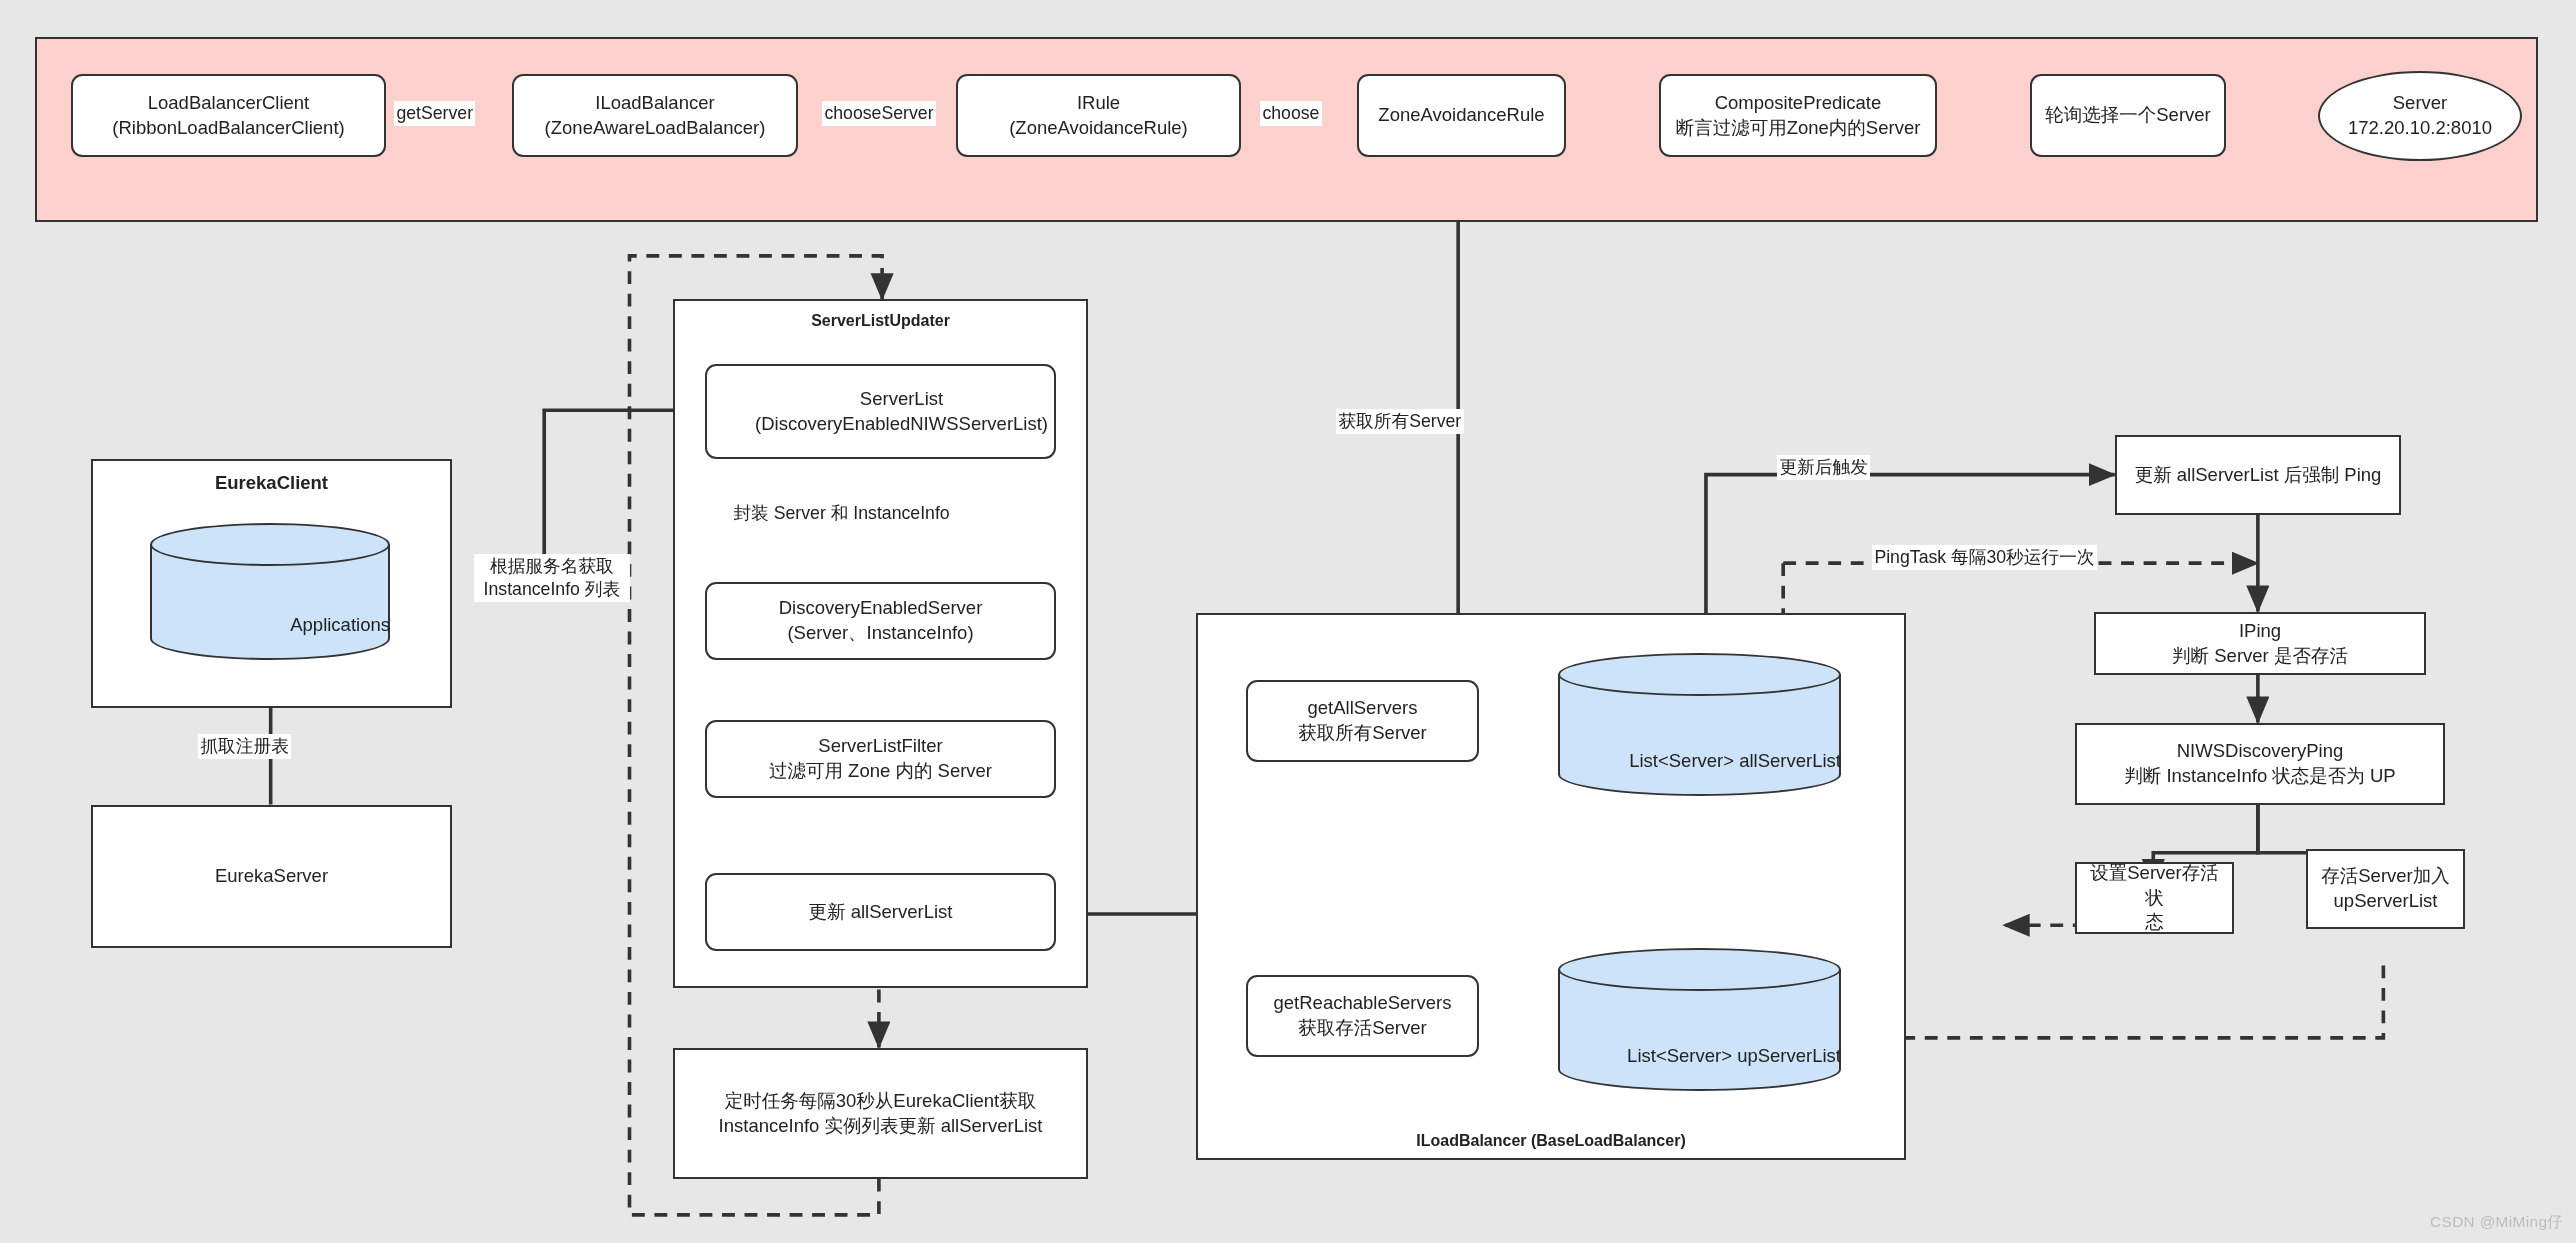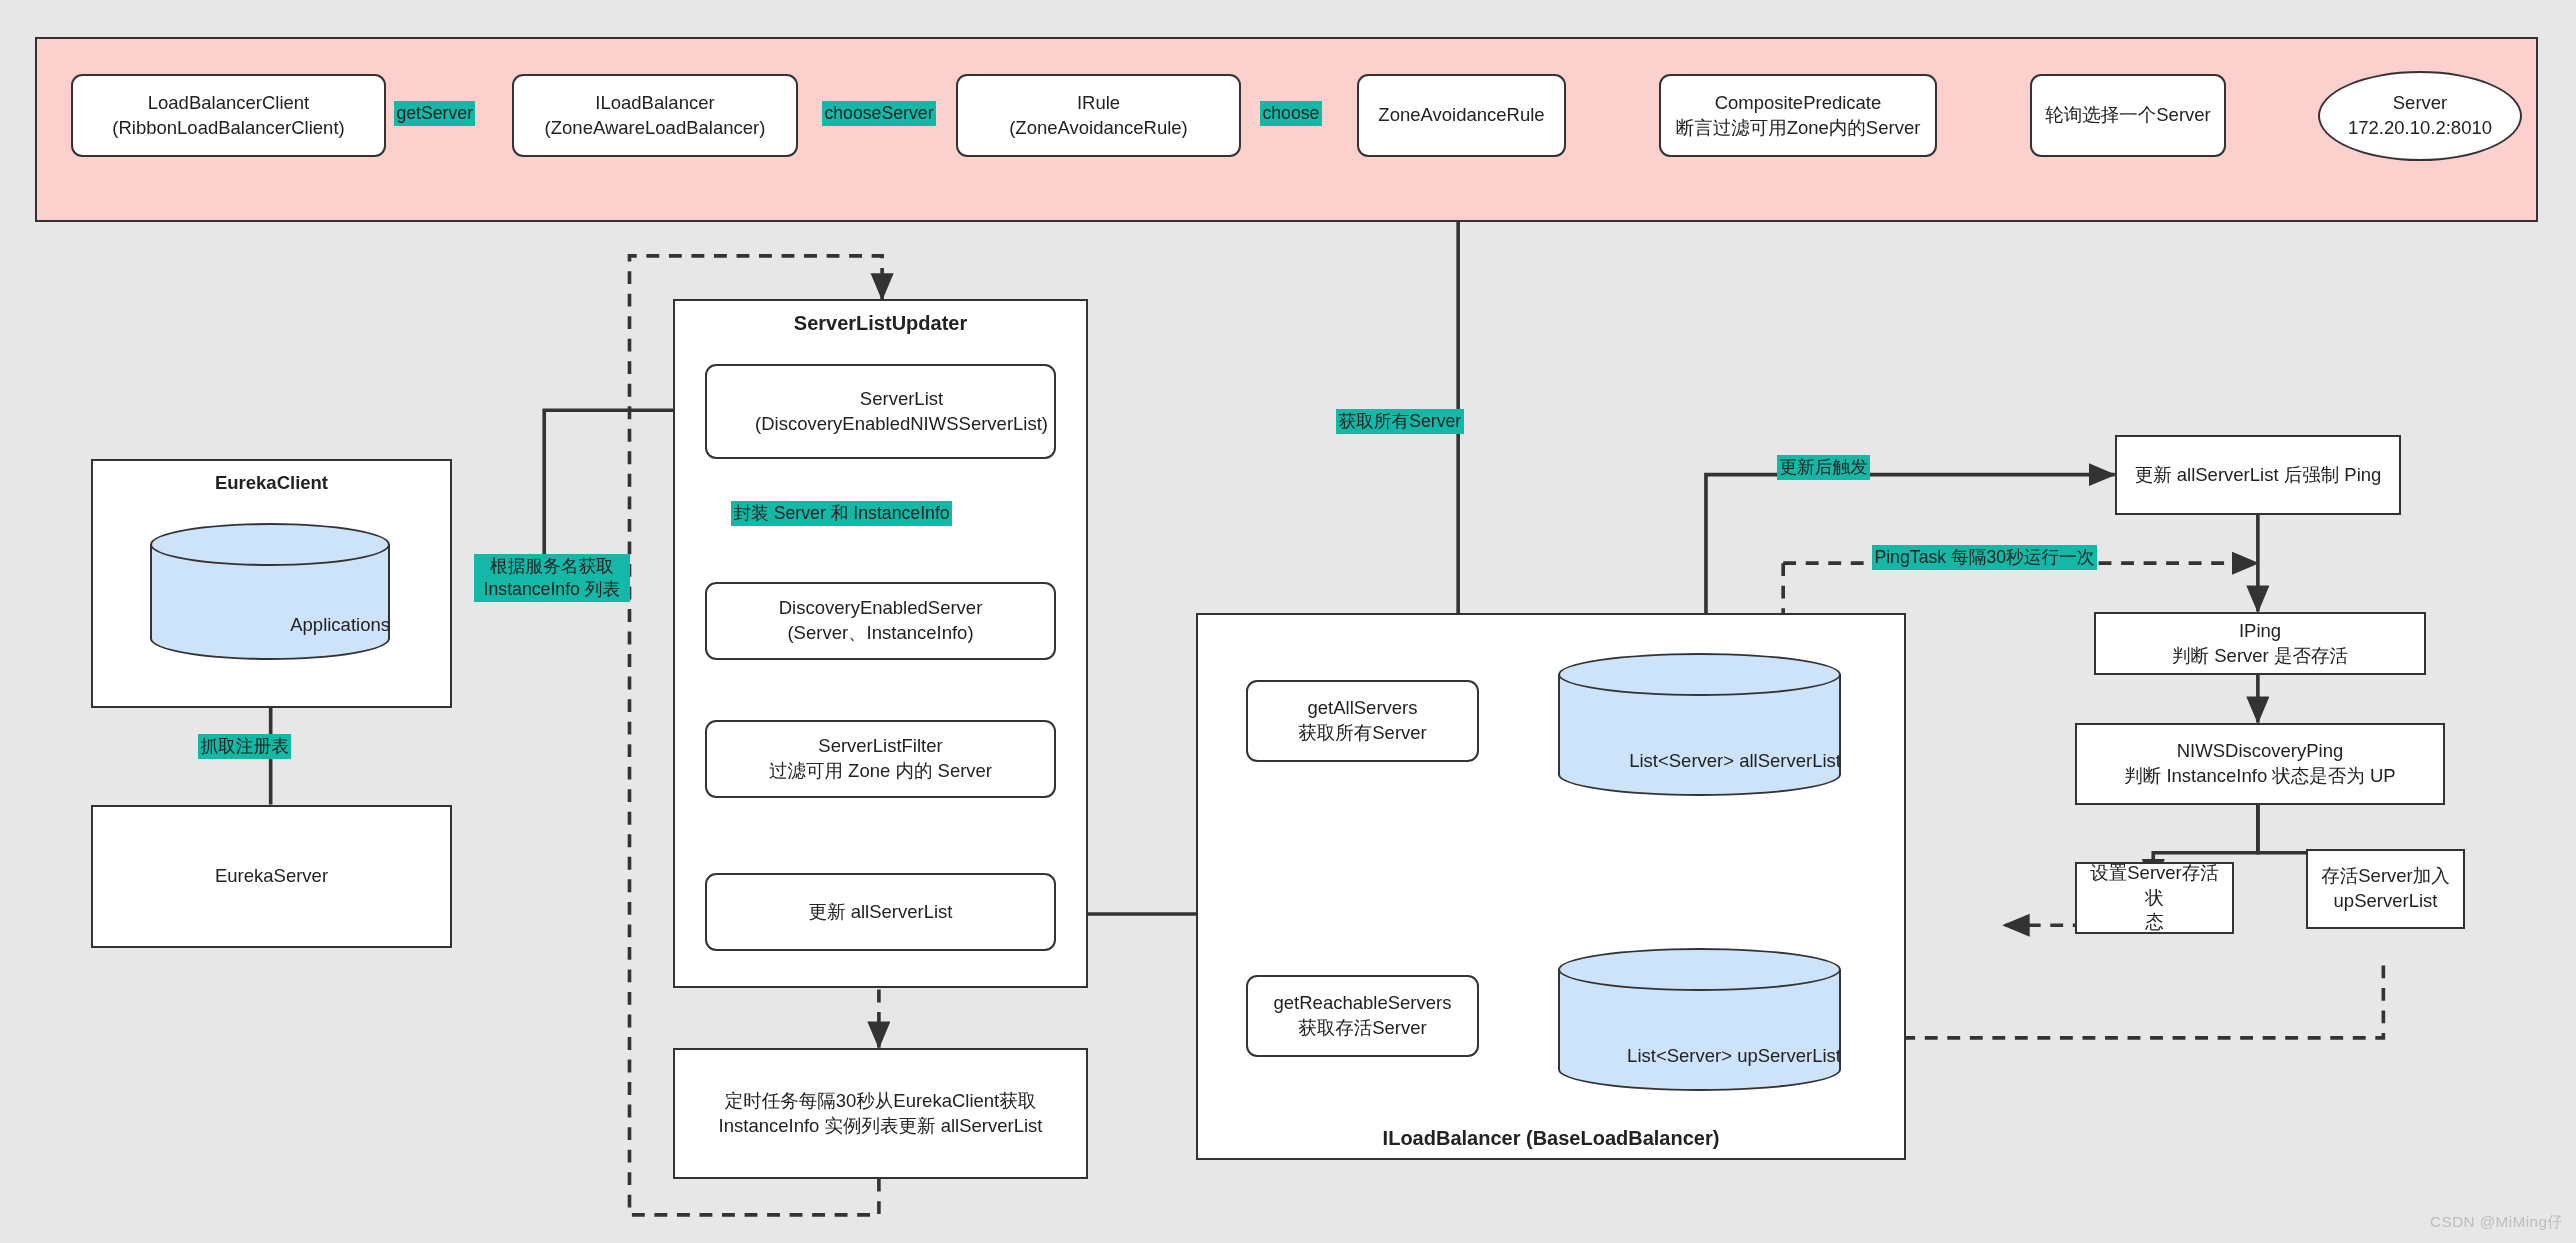--- a/index.html
+++ b/index.html
@@ -64,27 +64,27 @@
     background:#cde3fa;border:2.4px solid #333;border-radius:50%;
     box-sizing:border-box;
     clip-path:inset(21px -4.8px -4.8px -4.8px);
   }
   .cyl .lab{
     position:absolute;left:0;right:0;bottom:24px;text-align:right;color:#222;z-index:6;
   }
 
   
   .elabel{
-    position:absolute;background:#14b8a6;color:#222;
+    position:absolute;background:#ffffff;color:#222;
     padding:0.8px 2.4px;white-space:pre-line;text-align:center;
     line-height:1.3;z-index:5;
   }
 
   
-  .fs-lg{font-size:20px;}
+  .fs-lg{font-size:16px;}
   .fs-md{font-size:18.5px;}
   .fs-sm{font-size:17.7px;}
 
   
   #watermark{
     position:absolute;right:13px;bottom:9.7px;
     color:#bdbdbd;font-size:15.3px;z-index:9;letter-spacing:0.4px;
   }
 </style>
 </head>

